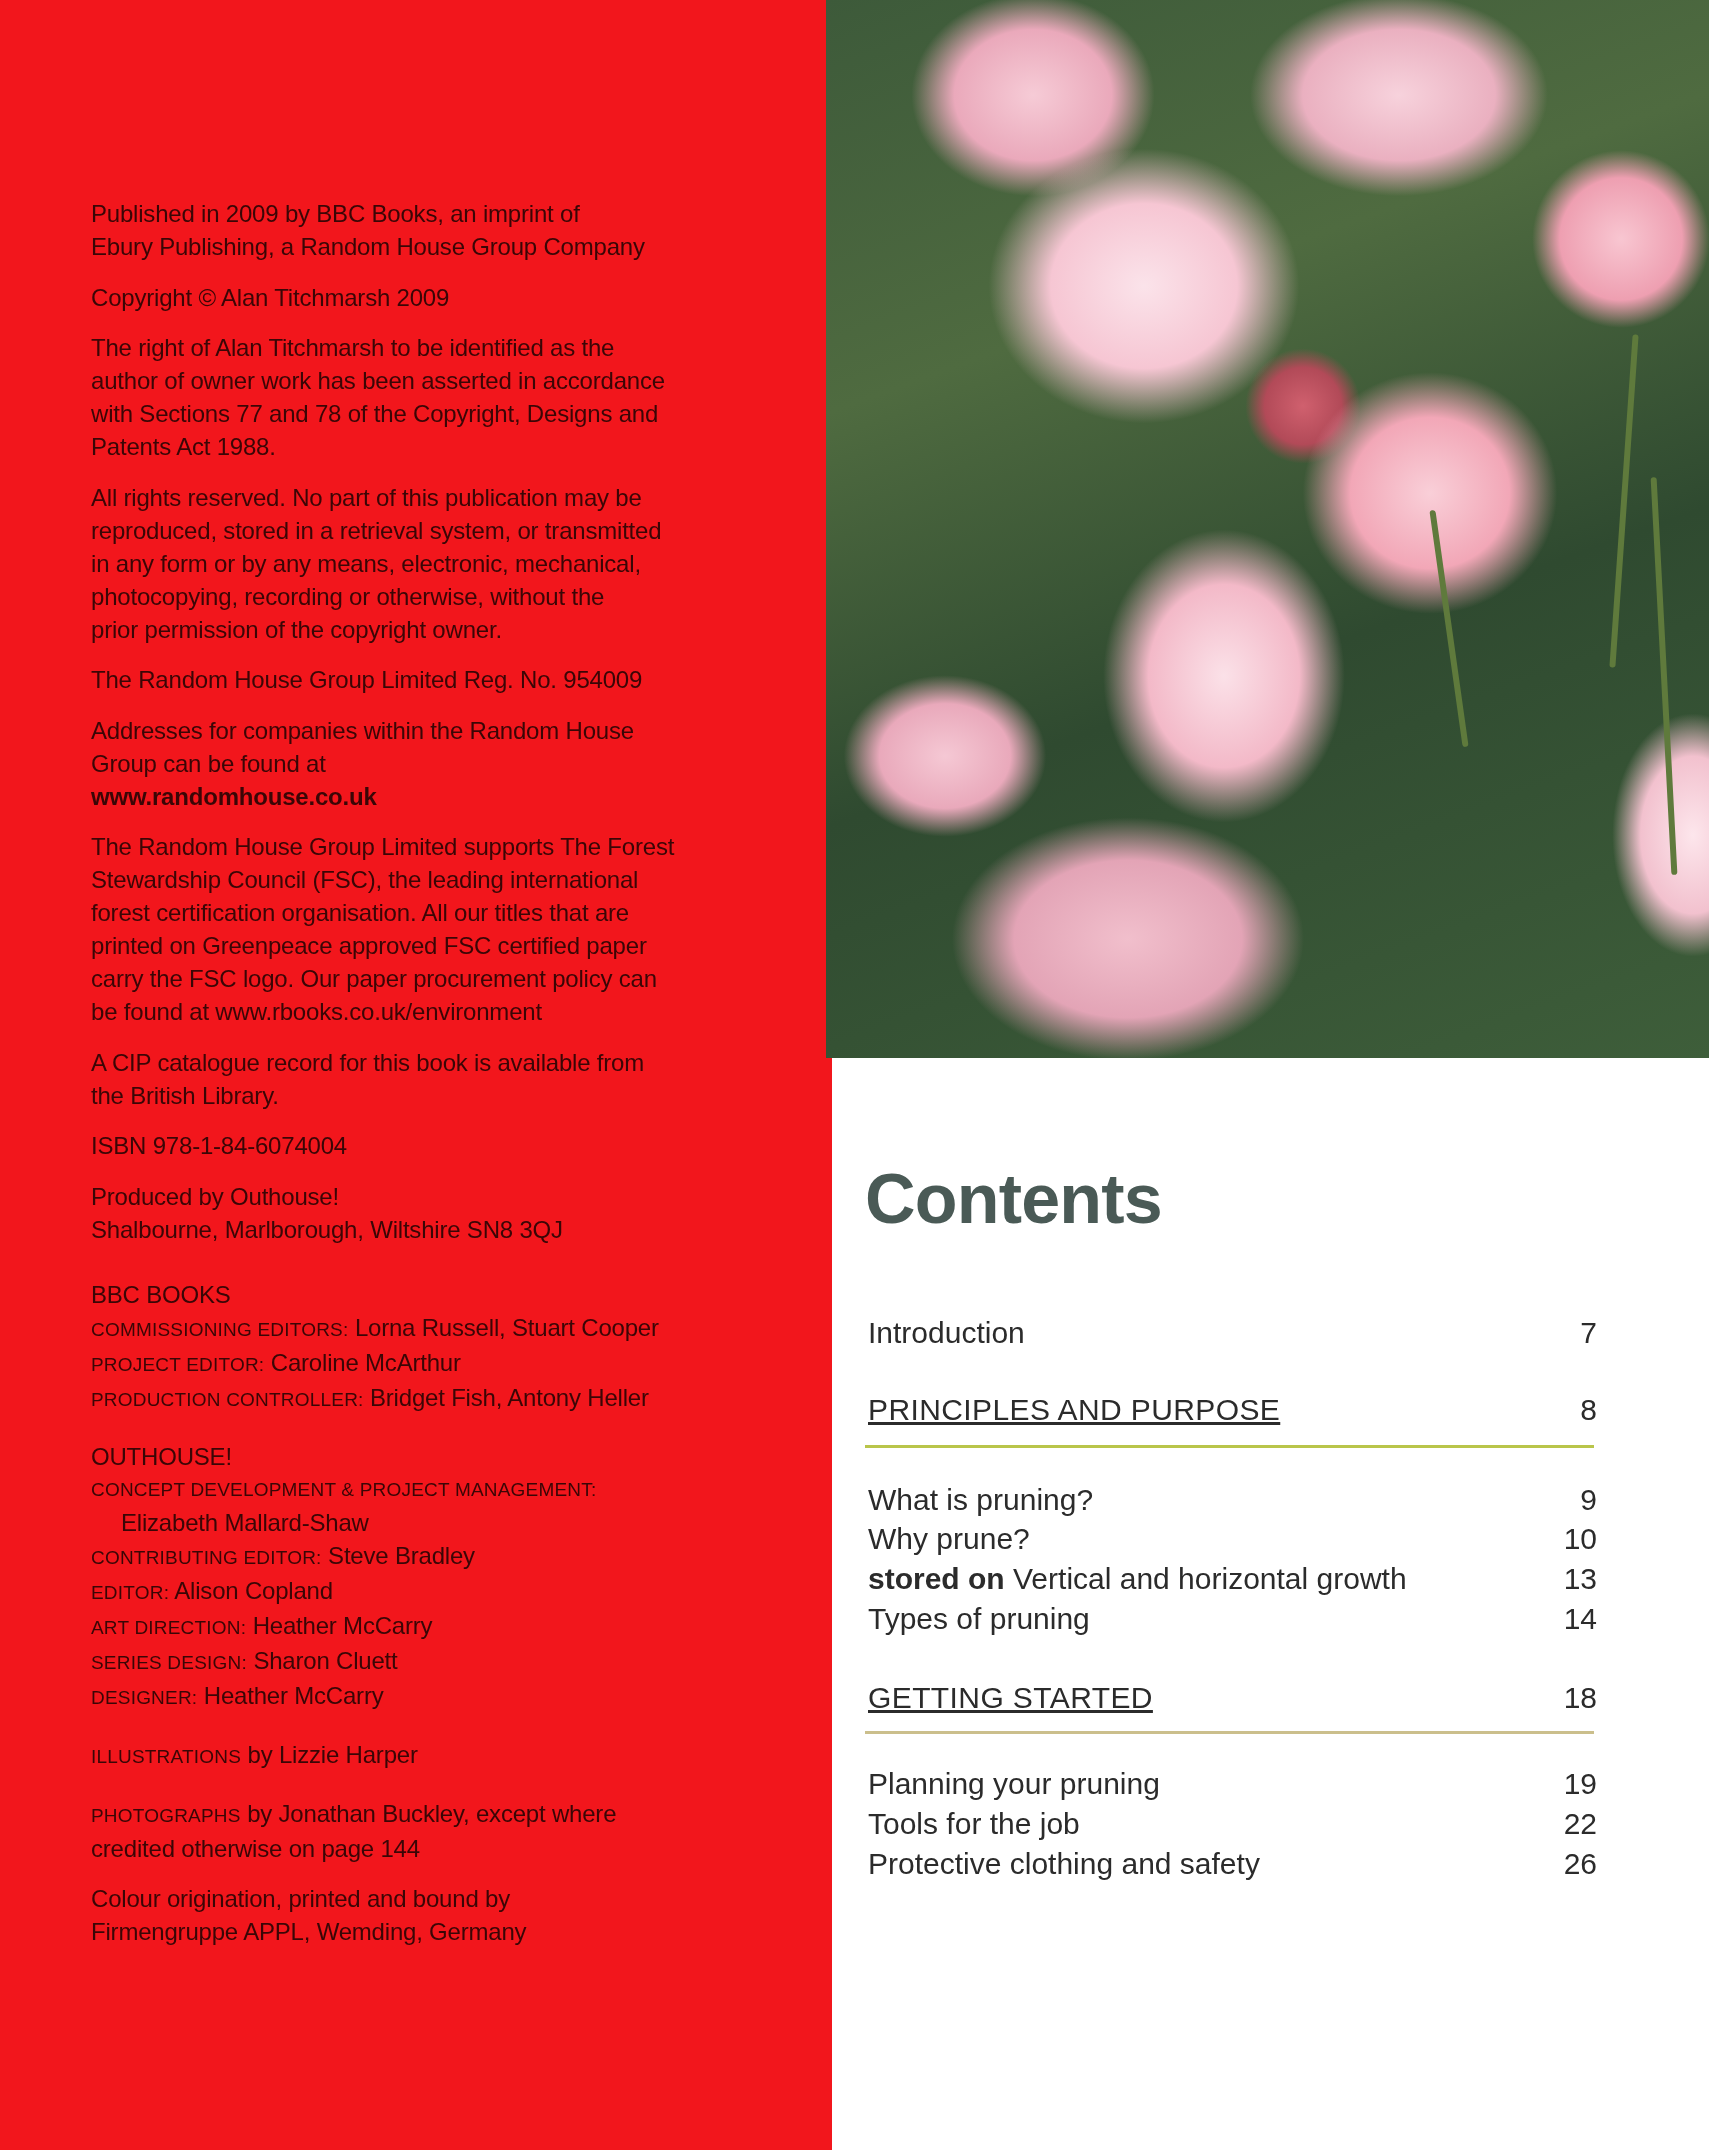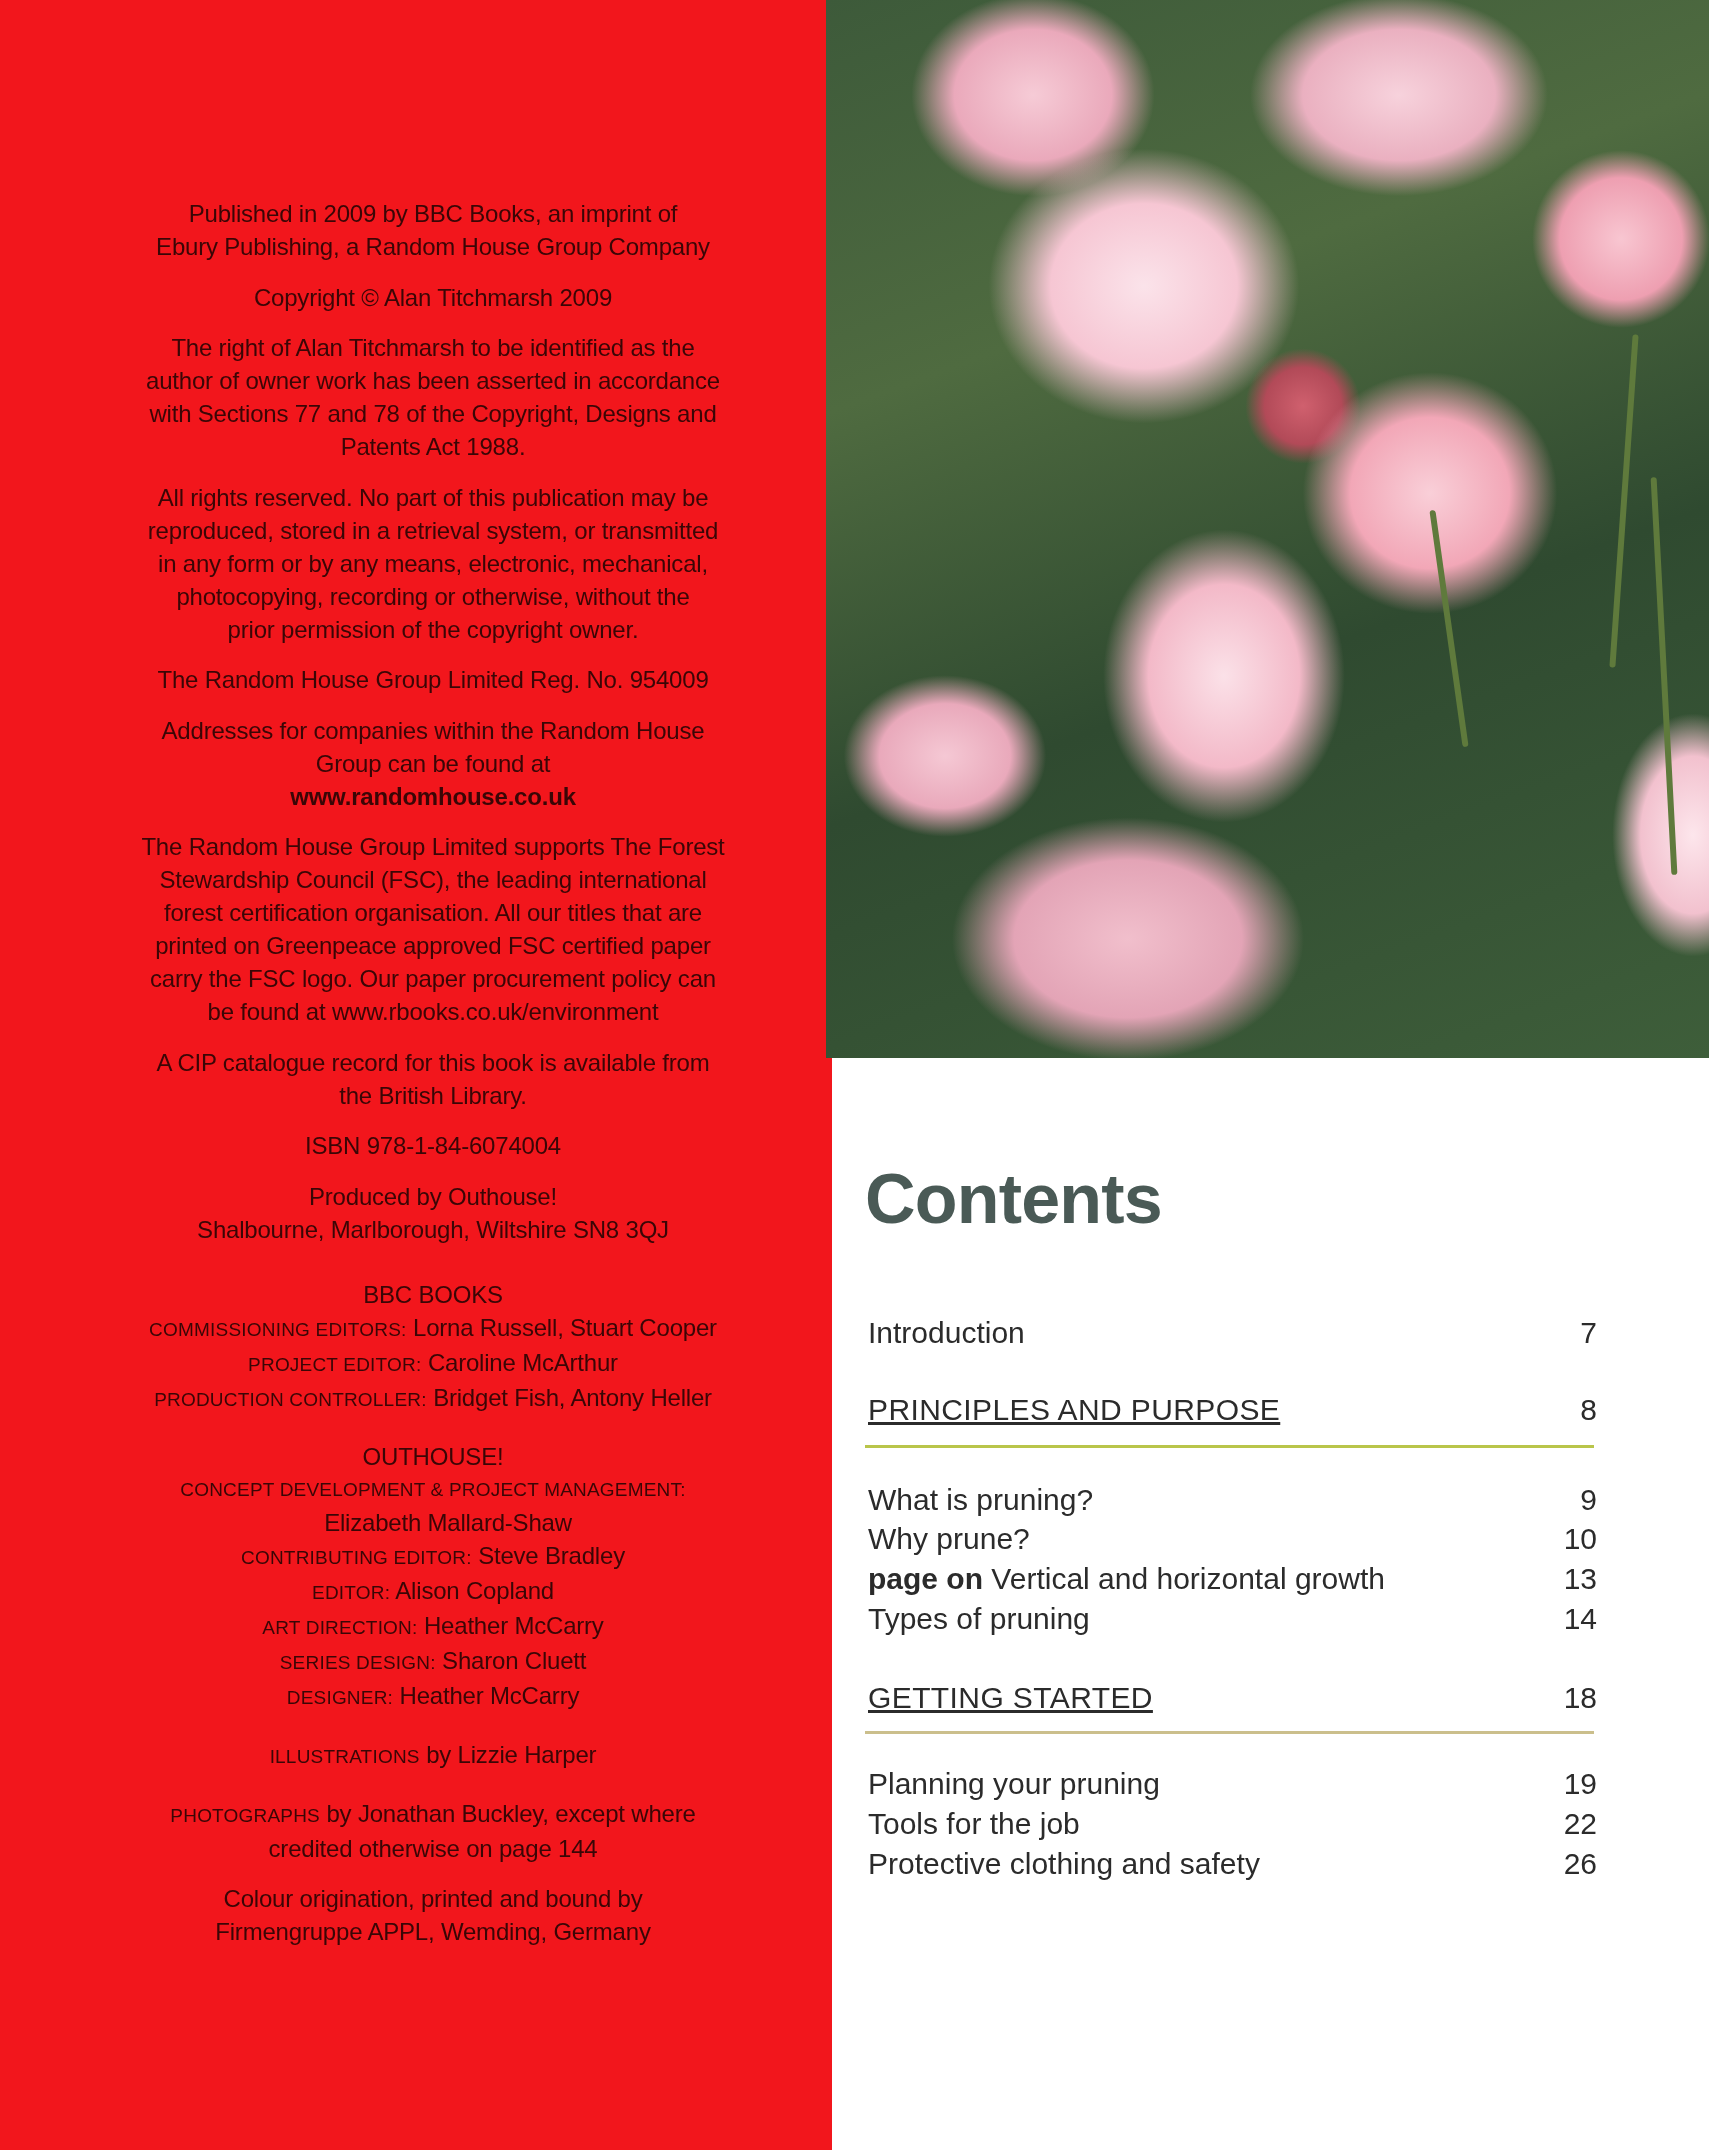--- a/index.html
+++ b/index.html
@@ -12,21 +12,21 @@
     .imprint {
       position: absolute; left: 0; top: 0; width: 832px; height: 2151px;
       background: #f2161c;
       color: #3a0606;
     }
     .imprint-inner {
       position: absolute; left: 91px; top: 197px; width: 684px;
       font-size: 24px; line-height: 33px; letter-spacing: -0.2px;
     }
     .imprint p { margin: 0 0 17.5px 0; }
-    .imprint .line { display: block; text-align: center; }
+    .imprint .line { display: block; }
     .imprint .gap-lg { margin-top: 32px; }
     .imprint .sc { font-size: 19px; letter-spacing: 0.2px; }
     .imprint .indent { padding-left: 30px; }
     .imprint .url { font-weight: bold; }
 
     
     .photo {
       position: absolute; left: 826px; top: 0; width: 883px; height: 1058px;
       overflow: hidden;
       background:
@@ -180,21 +180,21 @@
 
   <div class="toc-row" style="top:422px">
     <span class="title">What is pruning?</span>
     <span class="page">9</span>
   </div>
   <div class="toc-row" style="top:461px">
     <span class="title">Why prune?</span>
     <span class="page">10</span>
   </div>
   <div class="toc-row" style="top:501px">
-    <span class="title"><span class="focus">page on</span> <span>Vertical and horizontal growth</span></span>
+    <span class="title"><span class="focus">stored on</span> <span>Vertical and horizontal growth</span></span>
     <span class="page">13</span>
   </div>
   <div class="toc-row" style="top:541px">
     <span class="title">Types of pruning</span>
     <span class="page">14</span>
   </div>
 
   <div class="toc-row section" style="top:620px">
     <span class="title">GETTING STARTED</span>
     <span class="page">18</span>

